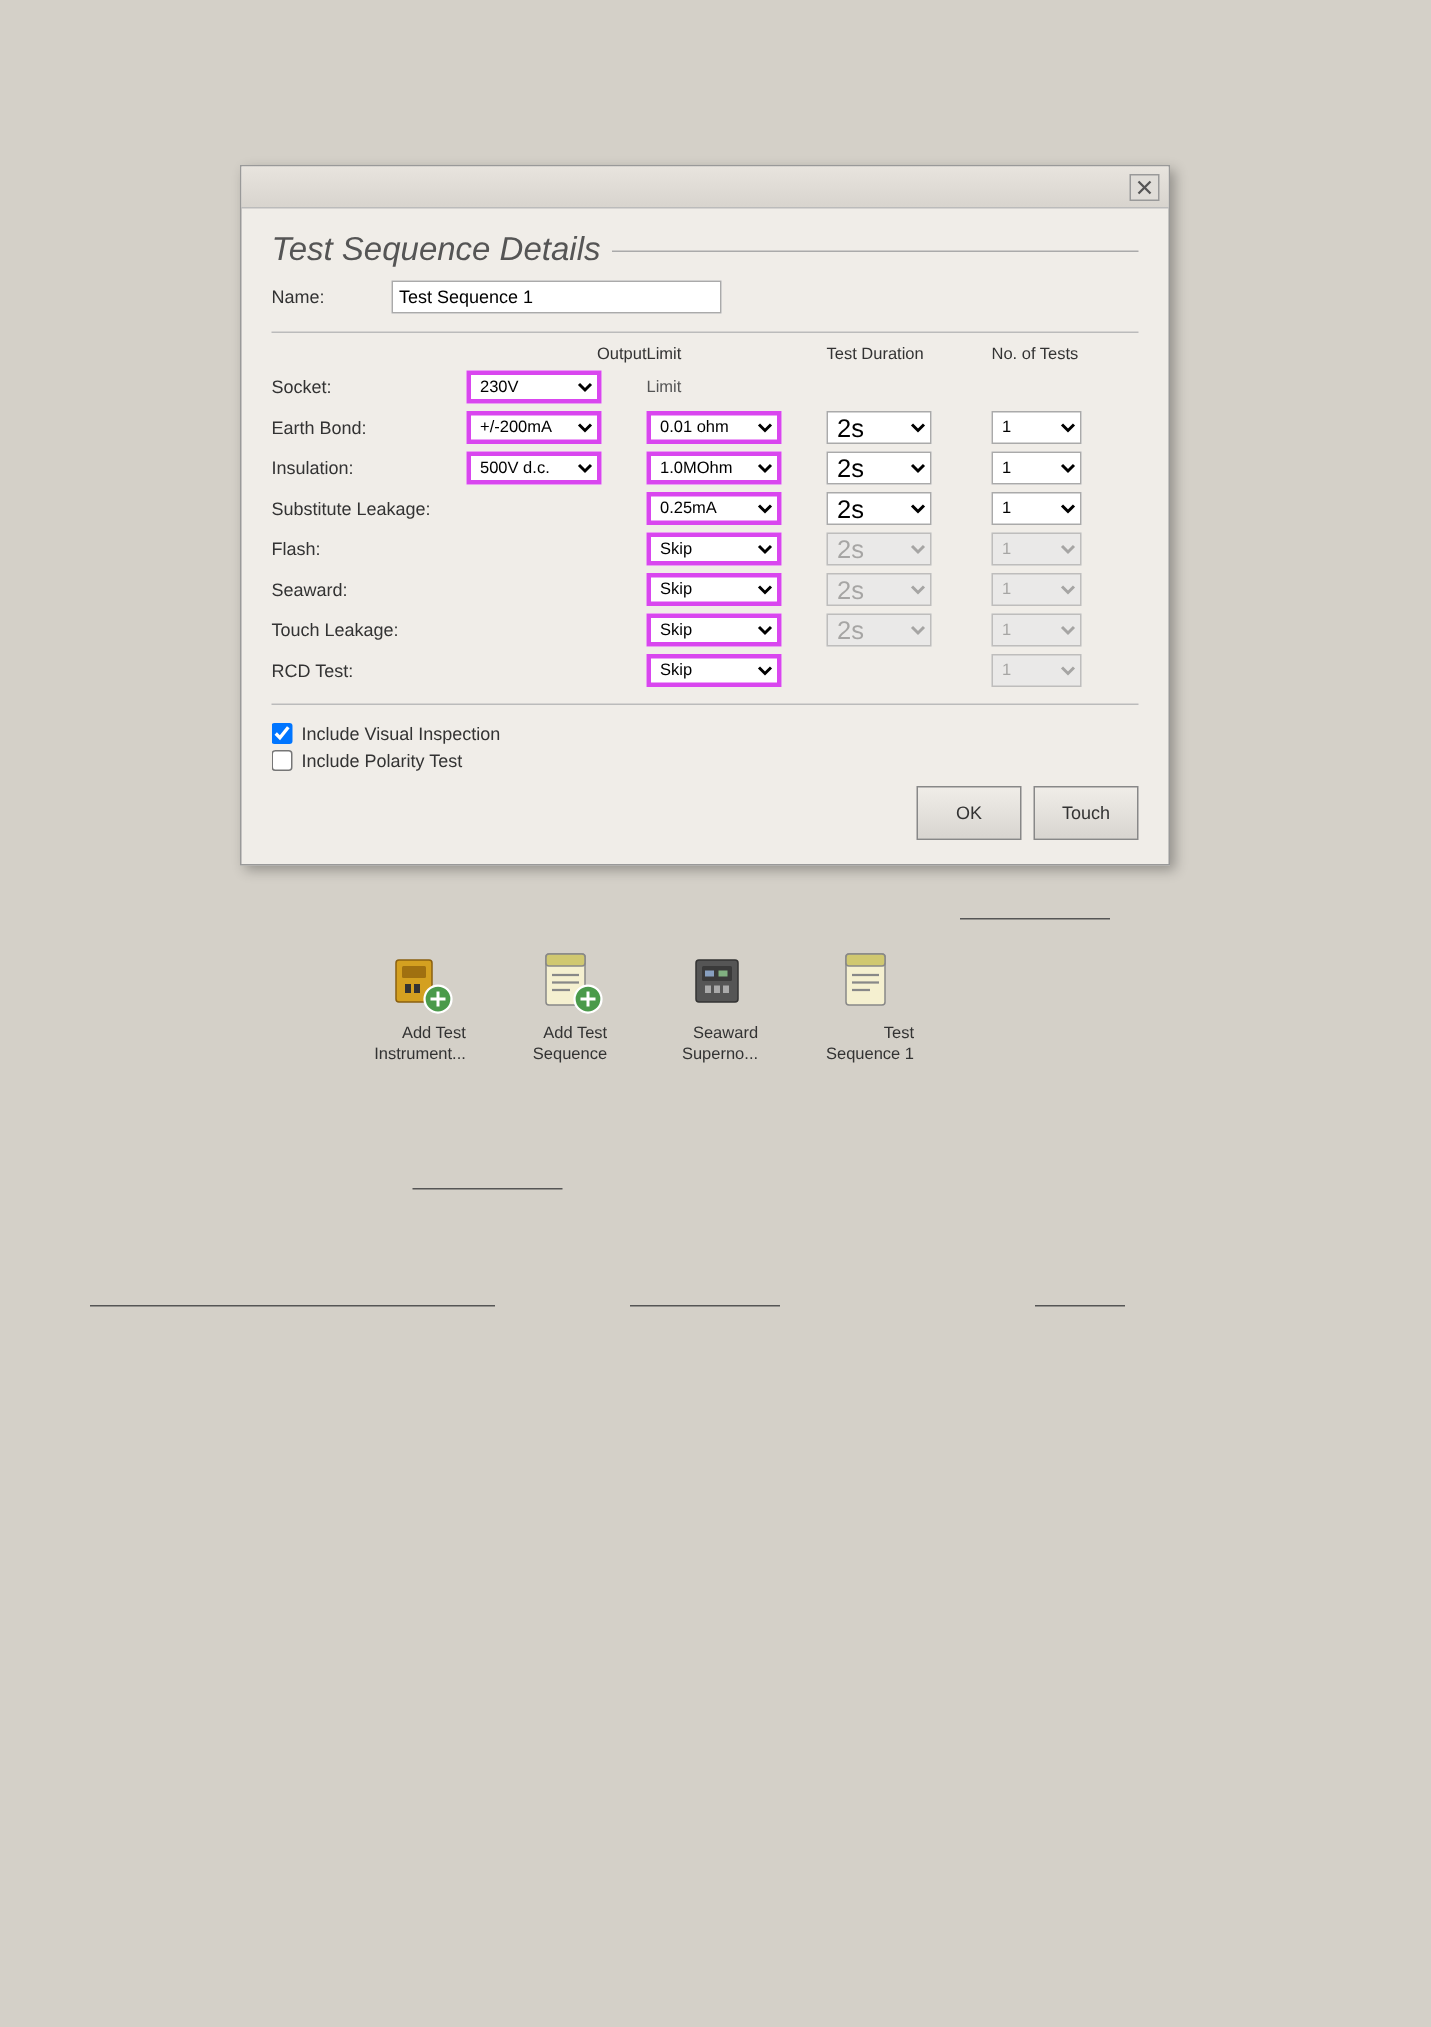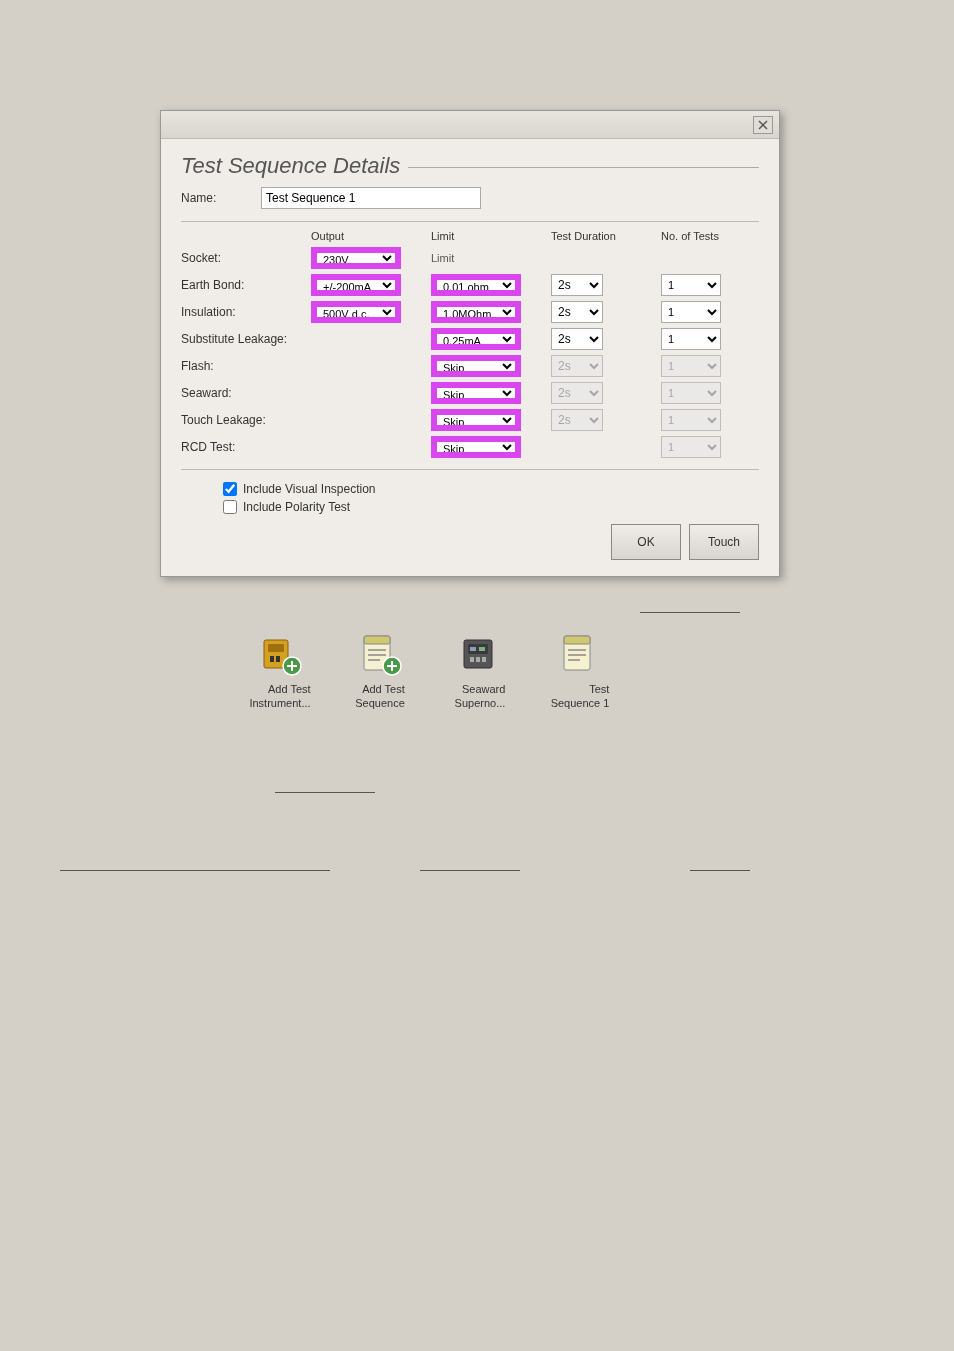--- a/index.html
+++ b/index.html
@@ -105,52 +105,52 @@
     }
 
     .col-header {
       font-weight: normal;
       color: #333;
       text-align: left;
       font-size: 11px;
     }
 
     .col-header.output-header {
-      text-align: left;
+      text-align: right;
     }
 
     .test-row {
       display: grid;
       grid-template-columns: 130px 120px 120px 110px 90px;
       align-items: center;
       margin-bottom: 3px;
       min-height: 24px;
     }
 
     .row-label {
       color: #333;
       font-size: 12px;
     }
 
     .row-select-sm {
       height: 22px;
       width: 90px;
-      border: 6px solid #d946ef;
+      border: 3px solid #d946ef;
       background: white;
       font-size: 11px;
       font-family: inherit;
       padding: 0 2px;
     }
 
     .row-select-xs {
       height: 22px;
-      width: 52px;
+      width: 70px;
       border: 1px solid #aaa;
       background: white;
-      font-size: 12px;
+      font-size: 17px;
       font-family: inherit;
       padding: 0 2px;
     }
 
     .row-select-disabled {
       background: #e8e8e8;
       color: #888;
     }
 
     .num-select {
@@ -172,21 +172,20 @@
     .checkboxes-area {
       margin-top: 12px;
       margin-bottom: 10px;
     }
 
     .checkbox-row {
       display: flex;
       align-items: center;
       gap: 6px;
       margin-bottom: 4px;
-      margin-left: 42px;
     }
 
     .checkbox-row input[type="checkbox"] {
       width: 14px;
       height: 14px;
     }
 
     .checkbox-label {
       font-size: 12px;
       color: #333;

